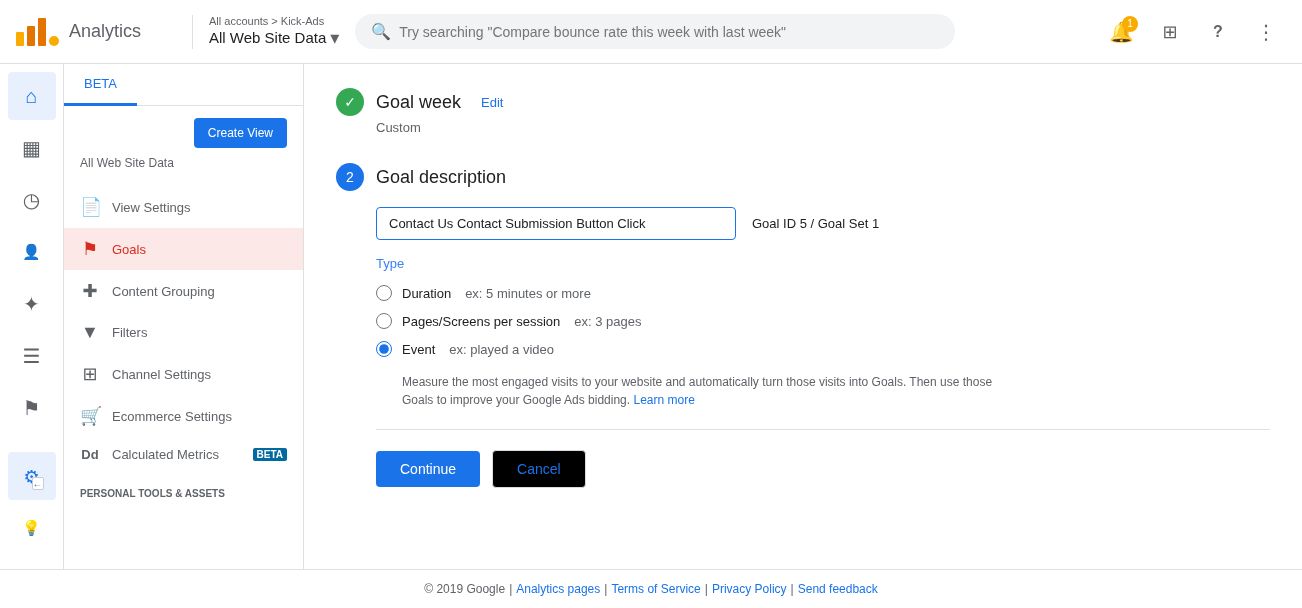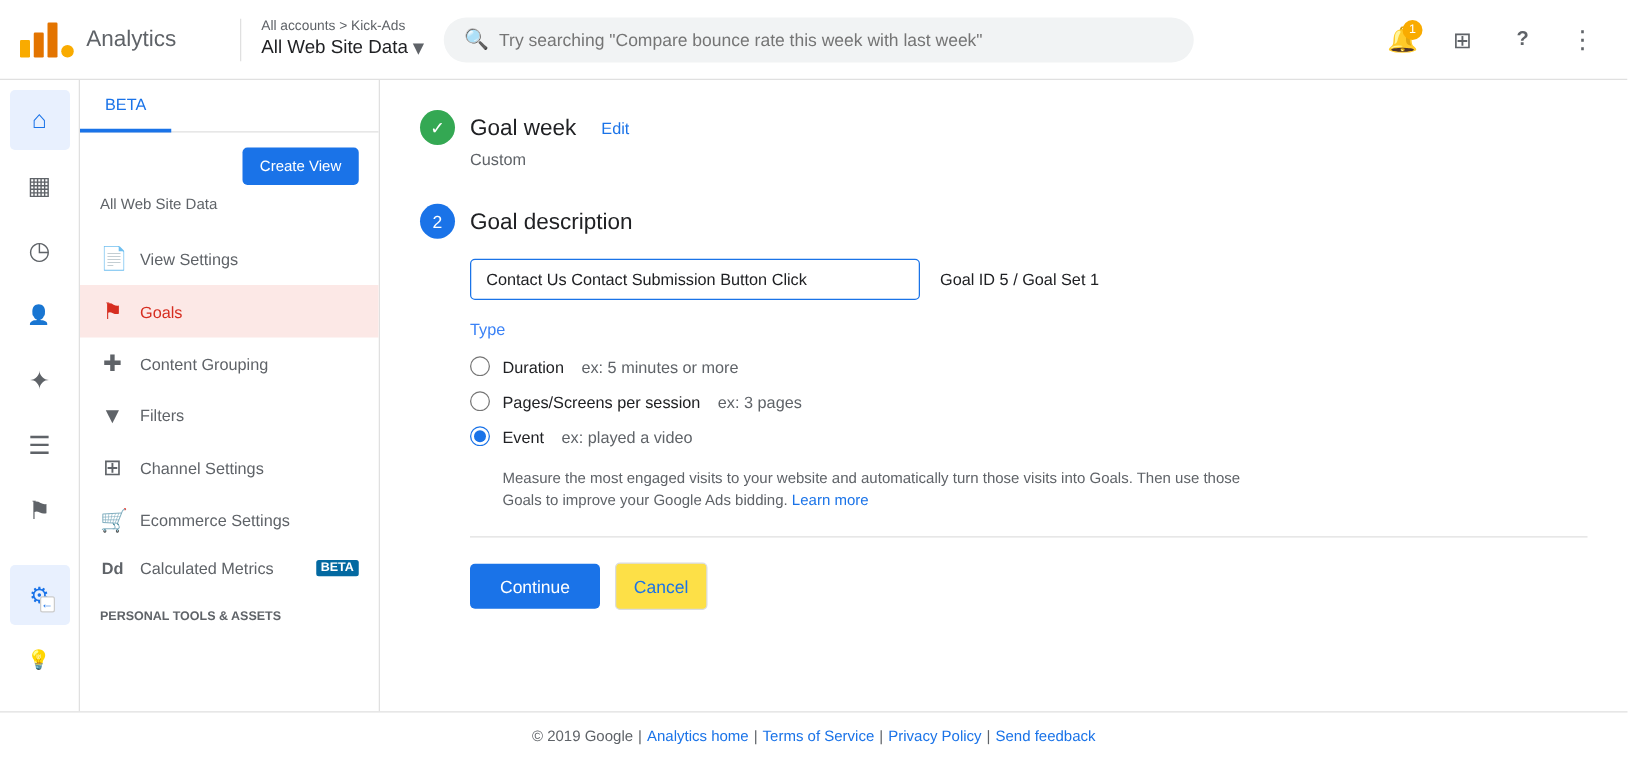--- a/index.html
+++ b/index.html
@@ -91,21 +91,21 @@
     .smart-goal-row { margin-left: 26px; }
     .smart-goal-title { font-size: 13px; color: #9e9e9e; }
     .smart-goal-desc { font-size: 12px; color: #9e9e9e; }
     .smart-goal-note { font-size: 12px; color: #5f6368; margin-top: 4px; max-width: 620px; line-height: 1.5; }
     .learn-more { color: #1a73e8; cursor: pointer; text-decoration: none; }
 
     .divider { height: 1px; background: #e0e0e0; margin: 20px 0; }
 
     .action-btns { display: flex; gap: 12px; align-items: center; }
     .btn-primary { background: #1a73e8; color: #fff; border: none; border-radius: 4px; padding: 10px 24px; font-size: 14px; cursor: pointer; font-weight: 500; }
-    .btn-secondary { background: #fde047; color: #1a73e8; border: 1px solid #dadce0; border-radius: 4px; padding: 10px 14px; font-size: 14px; cursor: pointer; font-weight: 500; }
+    .btn-secondary { background: #000000; color: #1a73e8; border: 1px solid #dadce0; border-radius: 4px; padding: 10px 24px; font-size: 14px; cursor: pointer; font-weight: 500; }
 
     
     .footer { border-top: 1px solid #e0e0e0; padding: 12px 32px; display: flex; justify-content: center; gap: 4px; font-size: 12px; color: #5f6368; background: #fff; position: absolute; bottom: 0; left: 0; right: 0; }
     .footer a { color: #1a73e8; text-decoration: none; cursor: pointer; }
     .footer-sep { color: #5f6368; }
   </style>
 </head>
 <body>
 
 <div class="top-bar">
@@ -292,20 +292,20 @@
           <button class="btn-secondary">Cancel</button>
         </div>
       </div>
     </div>
   </div>
 </div>
 
 <div class="footer">
   <span>© 2019 Google</span>
   <span class="footer-sep"> | </span>
-  <a>Analytics home</a>
+  <a>Analytics pages</a>
   <span class="footer-sep"> | </span>
   <a>Terms of Service</a>
   <span class="footer-sep"> | </span>
   <a>Privacy Policy</a>
   <span class="footer-sep"> | </span>
   <a>Send feedback</a>
 </div>
 
 </body></html>

